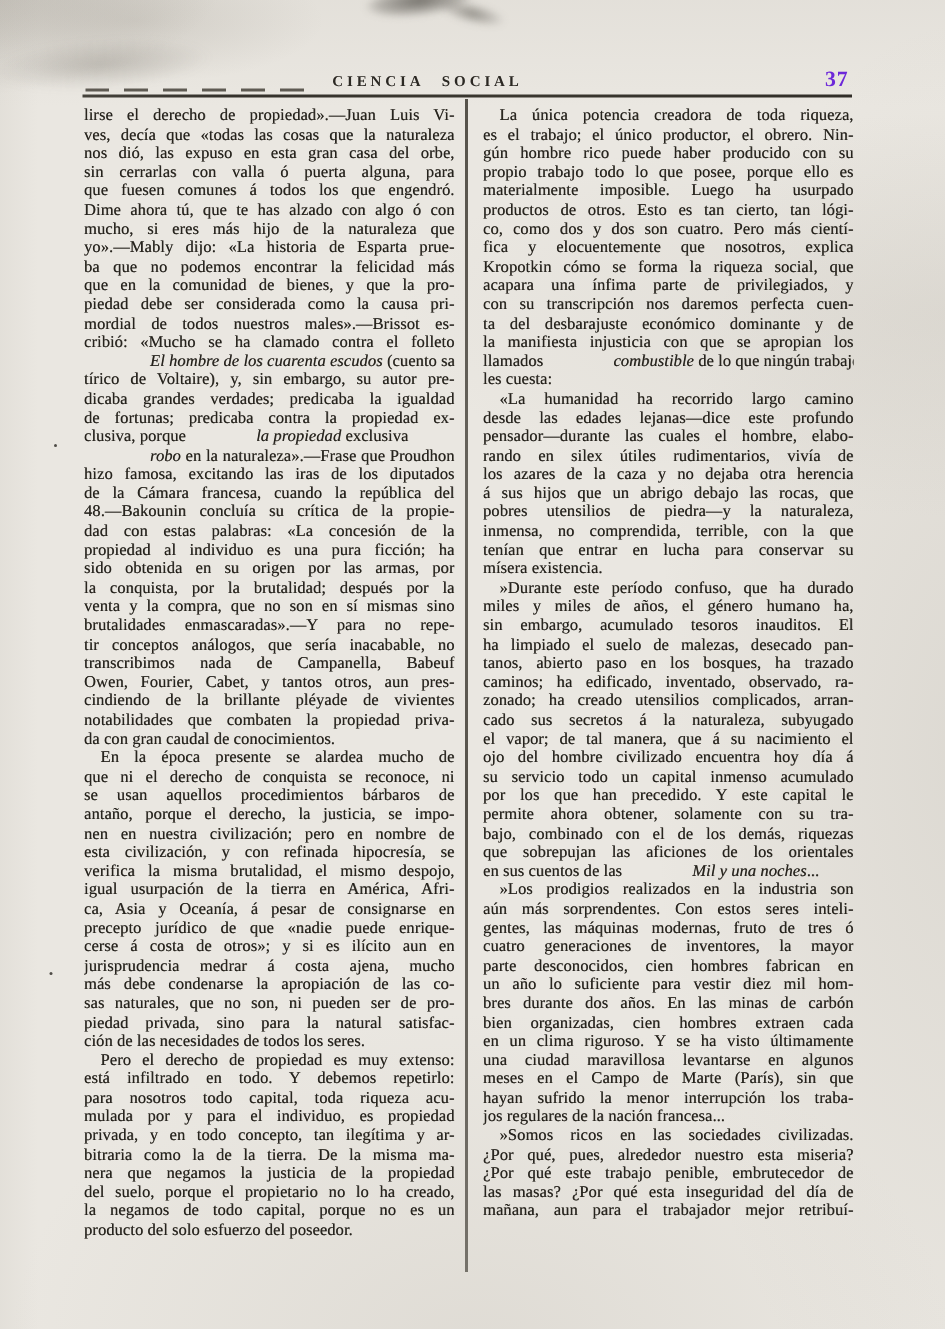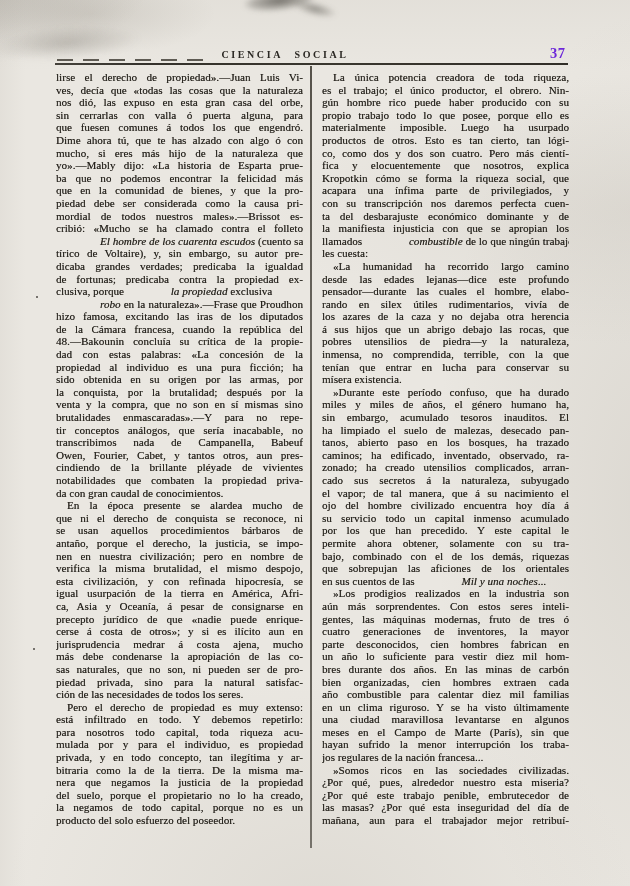--- a/index.html
+++ b/index.html
@@ -140,22 +140,22 @@
     <div class="tl">transcribimos nada de Campanella, Babeuf</div>
     <div class="tl">Owen, Fourier, Cabet, y tantos otros, aun pres-</div>
     <div class="tl">cindiendo de la brillante pléyade de vivientes</div>
     <div class="tl">notabilidades que combaten la propiedad priva-</div>
     <div class="tl e">da con gran caudal de conocimientos.</div>
     <div class="tl p">En la época presente se alardea mucho de</div>
     <div class="tl">que ni el derecho de conquista se reconoce, ni</div>
     <div class="tl">se usan aquellos procedimientos bárbaros de</div>
     <div class="tl">antaño, porque el derecho, la justicia, se impo-</div>
     <div class="tl">nen en nuestra civilización; pero en nombre de</div>
+    <div class="tl">esta civilización, y con refinada hipocresía, se</div>
     <div class="tl">verifica la misma brutalidad, el mismo despojo,</div>
-    <div class="tl">esta civilización, y con refinada hipocresía, se</div>
     <div class="tl">igual usurpación de la tierra en América, Afri-</div>
     <div class="tl">ca, Asia y Oceanía, á pesar de consignarse en</div>
     <div class="tl">precepto jurídico de que «nadie puede enrique-</div>
     <div class="tl">cerse á costa de otros»; y si es ilícito aun en</div>
     <div class="tl">jurisprudencia medrar á costa ajena, mucho</div>
     <div class="tl">más debe condenarse la apropiación de las co-</div>
     <div class="tl">sas naturales, que no son, ni pueden ser de pro-</div>
     <div class="tl">piedad privada, sino para la natural satisfac-</div>
     <div class="tl e">ción de las necesidades de todos los seres.</div>
     <div class="tl p">Pero el derecho de propiedad es muy extenso:</div>
@@ -212,21 +212,20 @@
     <div class="tl">que sobrepujan las aficiones de los orientales</div>
     <div class="tl e">en sus cuentos de las <i>Mil y una noches</i>...</div>
     <div class="tl p">»Los prodigios realizados en la industria son</div>
     <div class="tl">aún más sorprendentes. Con estos seres inteli-</div>
     <div class="tl">gentes, las máquinas modernas, fruto de tres ó</div>
     <div class="tl">cuatro generaciones de inventores, la mayor</div>
     <div class="tl">parte desconocidos, cien hombres fabrican en</div>
     <div class="tl">un año lo suficiente para vestir diez mil hom-</div>
     <div class="tl">bres durante dos años. En las minas de carbón</div>
     <div class="tl">bien organizadas, cien hombres extraen cada</div>
-    <div class="tl">año combustible para calentar diez mil familias</div>
     <div class="tl">en un clima riguroso. Y se ha visto últimamente</div>
     <div class="tl">una ciudad maravillosa levantarse en algunos</div>
     <div class="tl">meses en el Campo de Marte (París), sin que</div>
     <div class="tl">hayan sufrido la menor interrupción los traba-</div>
     <div class="tl e">jos regulares de la nación francesa...</div>
     <div class="tl p">»Somos ricos en las sociedades civilizadas.</div>
     <div class="tl">¿Por qué, pues, alrededor nuestro esta miseria?</div>
     <div class="tl">¿Por qué este trabajo penible, embrutecedor de</div>
     <div class="tl">las masas? ¿Por qué esta inseguridad del día de</div>
     <div class="tl">mañana, aun para el trabajador mejor retribuí-</div>

